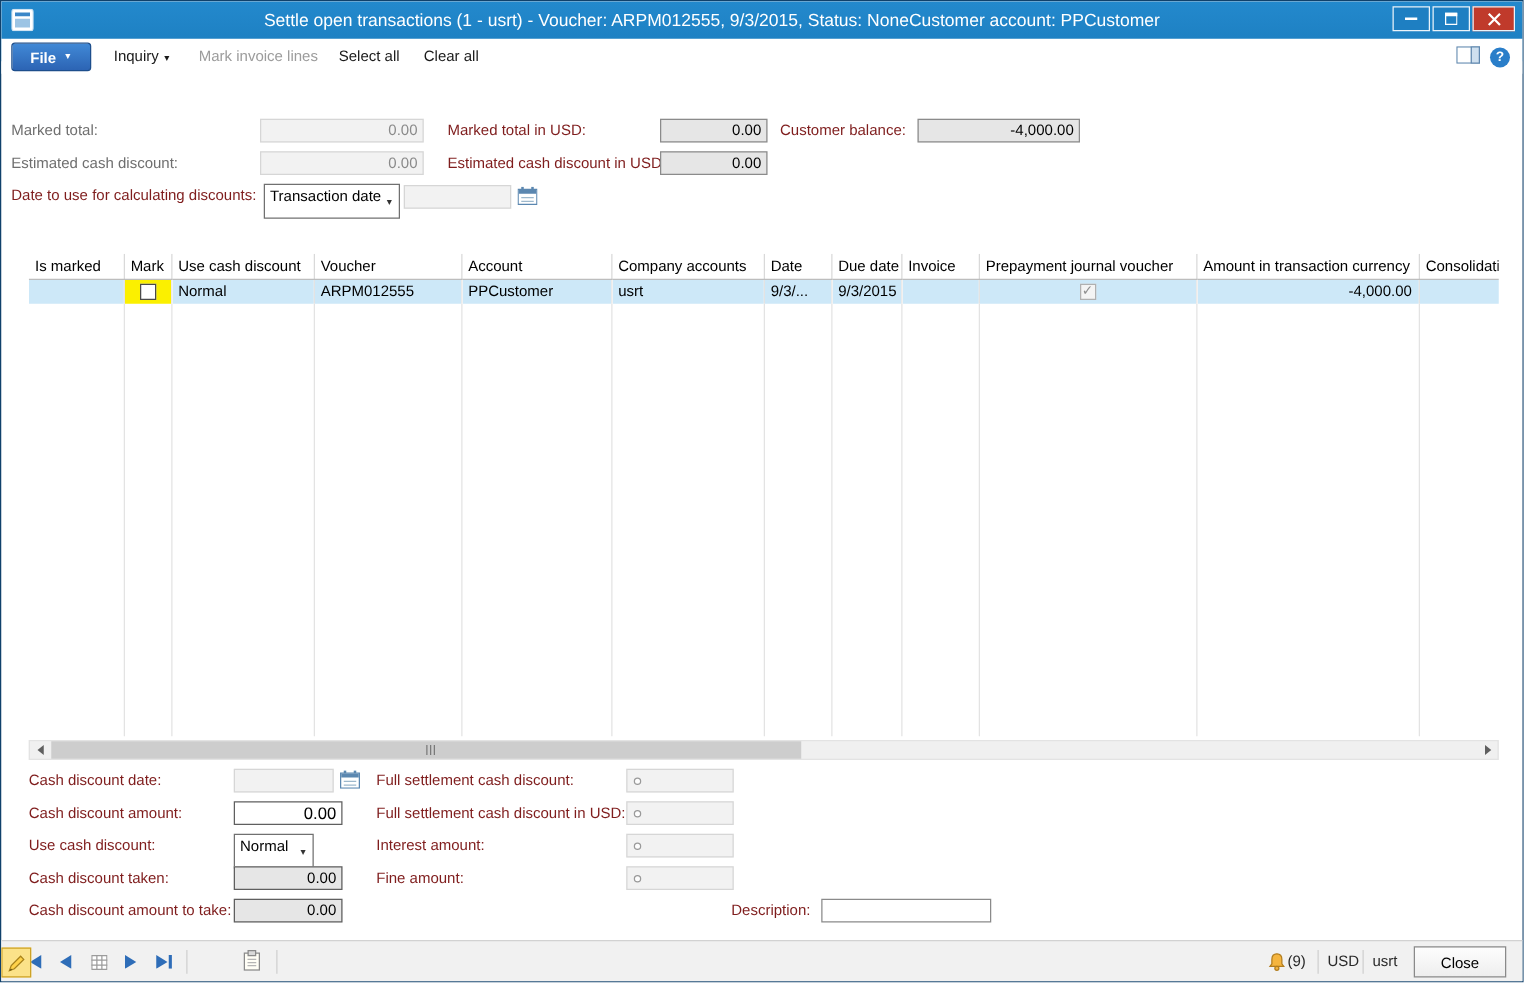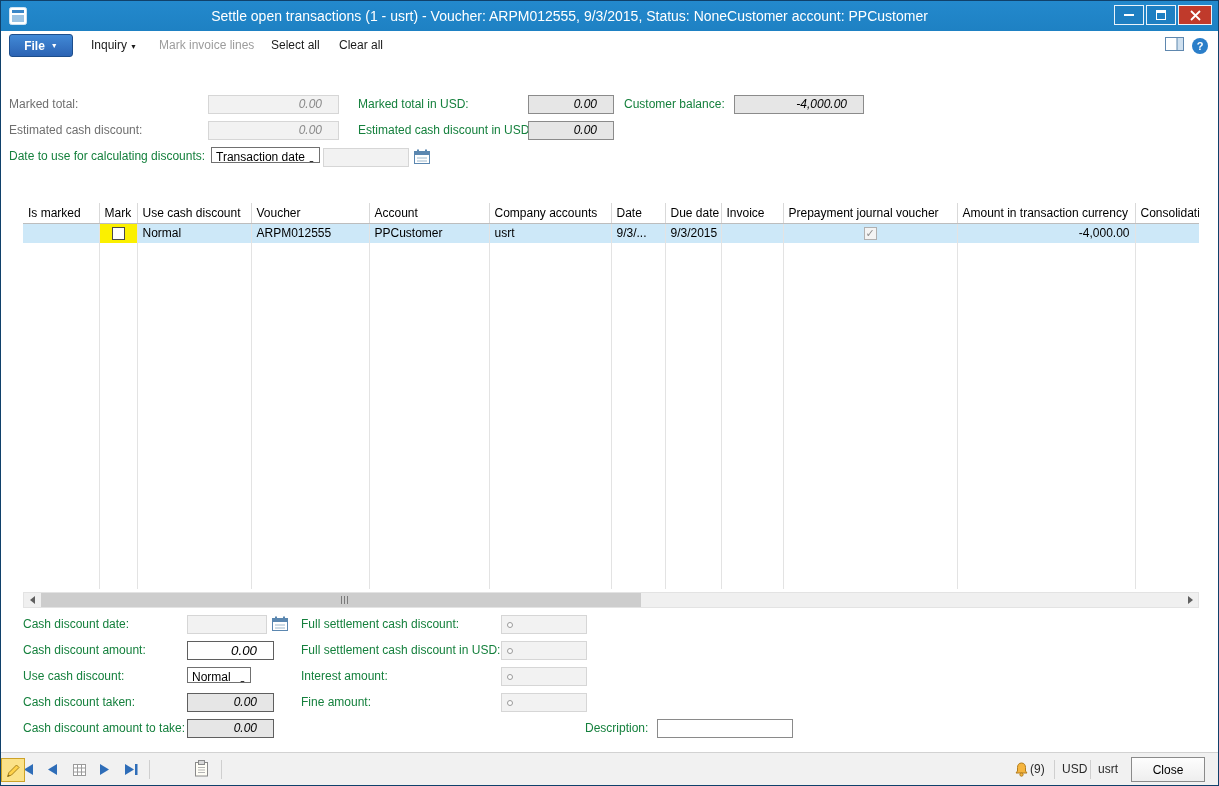--- a/index.html
+++ b/index.html
@@ -19,30 +19,30 @@
   .menubar { position:absolute; top:30px; left:0; right:0; height:28px; background:#fff; }
   .file-btn { position:absolute; left:8px; top:3px; width:64px; height:23px; border:1px solid #1d4e8c; border-radius:3px; background:linear-gradient(#4189d6,#2c64b4); color:#fff; display:flex; align-items:center; justify-content:center; gap:6px;font-weight:bold; }
   .file-btn .arr { font-size:7px; }
   .menu-item { position:absolute; top:0; height:28px; line-height:28px; color:#1a1a1a; white-space:nowrap; }
   .menu-item .arr { font-size:7px; margin-left:3px; }
   .menu-item.disabled { color:#9c9c9c; }
   .menu-right { position:absolute; right:10px; top:6px; display:flex; gap:8px; align-items:center; }
   .help-icon { width:16px; height:16px; border-radius:50%; background:#2a7ec9; color:#fff; font-size:11px; font-weight:bold; display:flex; align-items:center; justify-content:center; }
 
   
-  .lbl { position:absolute; height:19px; line-height:19px; color:#15803d; white-space:nowrap; }
+  .lbl { position:absolute; height:19px; line-height:19px; color:#7f1d1d; white-space:nowrap; }
   .lbl.dim { color:#6f6f6f; }
-  .fld { position:absolute; height:19px; line-height:17px; padding:0 16px; text-align:right; white-space:nowrap; overflow:hidden;font-style:italic; }
+  .fld { position:absolute; height:19px; line-height:17px; padding:0 4px; text-align:right; white-space:nowrap; overflow:hidden; }
   .fld.dis  { background:#f2f2f2; border:1px solid #d6d6d6; color:#8a8a8a; }
   .fld.ro   { background:#e6e6e6; border:1px solid #8b8b8b; color:#000; }
   .fld.edit { background:#fff;    border:1px solid #5f5f5f; color:#000; }
   .fld.dark { background:#e6e6e6; border:1px solid #5f5f5f; color:#000; }
   .fld.icon-fld { text-align:left; padding-left:16px; }
   .dot-icon { position:absolute; left:5px; top:6px; width:6px; height:6px; border:1px solid #9a9a9a; border-radius:50%; background:#fdfdfd; }
-  .sel { position:absolute; height:16px; line-height:18px; background:#fff; border:1px solid #707070; padding:0 18px 0 4px; white-space:nowrap; overflow:hidden; }
+  .sel { position:absolute; height:28px; line-height:18px; background:#fff; border:1px solid #707070; padding:0 18px 0 4px; white-space:nowrap; overflow:hidden; }
   .sel .arr { position:absolute; right:4px; top:6px; font-size:7px; color:#333; }
   .cal { position:absolute; width:16px; height:15px; }
 
   
   .tabstrip { position:absolute; top:173px; left:0; right:0; height:20px; border-bottom:1px solid #8f9194; display:flex; align-items:flex-end; padding-left:8px; }
   .tab { border:1px solid #9b9b9b; border-bottom:none; background:#f1f1f1; padding:2px 8px 3px; margin-right:2px; position:relative; white-space:nowrap; }
   .tab.active { background:#fff; border-color:#8f9194; margin-bottom:-1px; padding-bottom:5px; z-index:2; }
 
   
   .grid { position:absolute; top:202px; left:22px; width:1176px; height:388px; overflow:hidden; }

